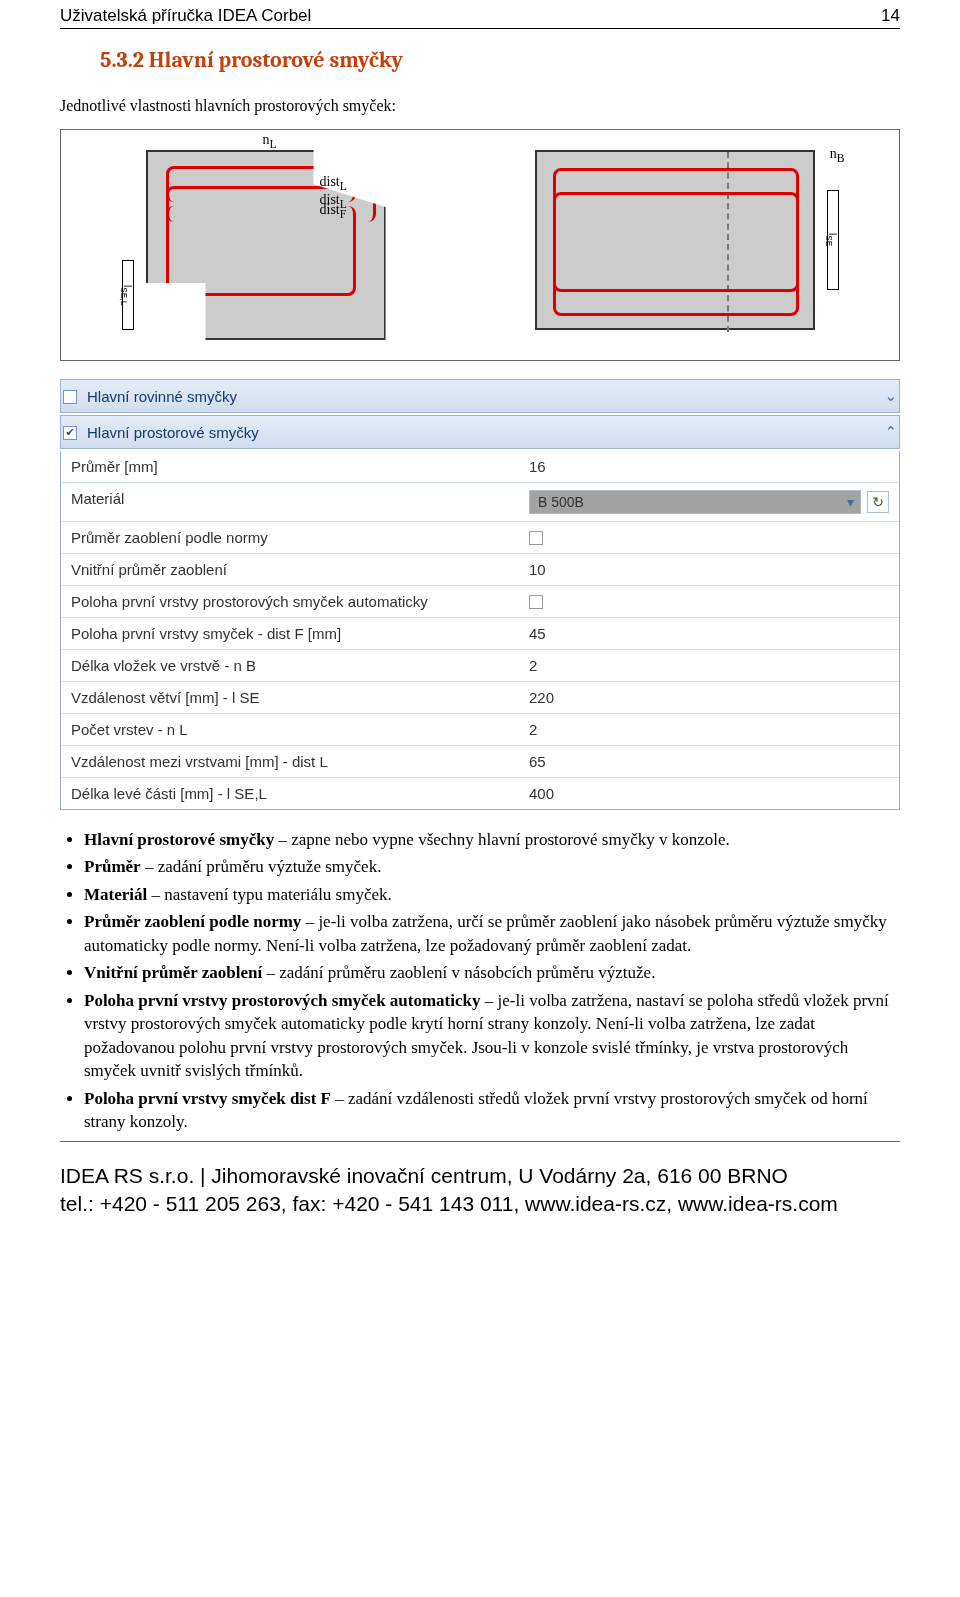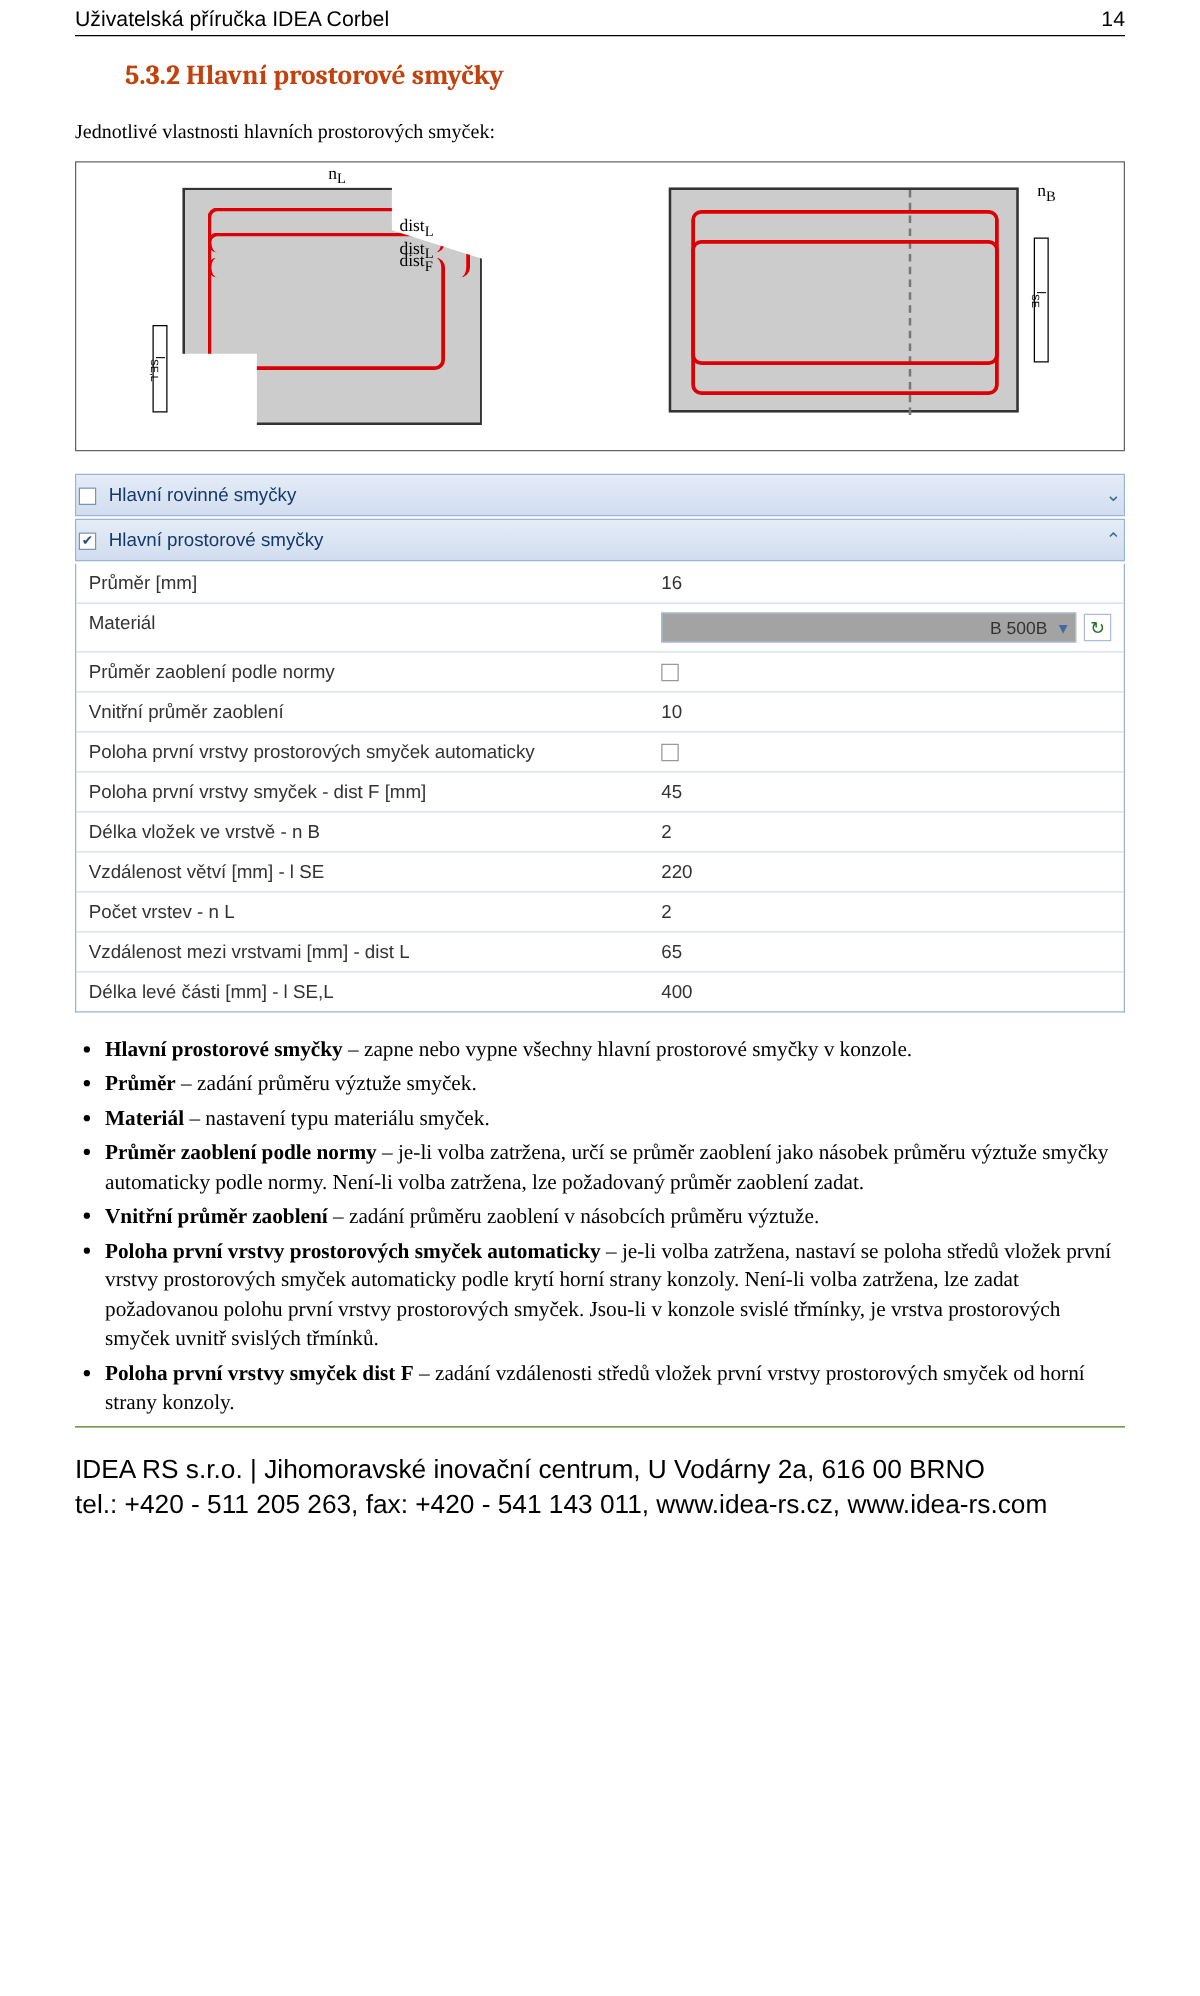--- a/index.html
+++ b/index.html
@@ -114,21 +114,20 @@
   .pcell-label {
     flex: 1;
     padding: 7px 10px;
   }
   .pcell-value {
     width: 380px;
     padding: 7px 10px;
     display: flex;
     align-items: center;
     gap: 6px;
-    text-align: right;
   }
   .select-box {
     border: 1px solid #a9bdd8;
     background: #a3a3a3;
     padding: 3px 22px 3px 8px;
     position: relative;
     flex: 1;
     font-size: 14px;
   }
   .select-box::after {

